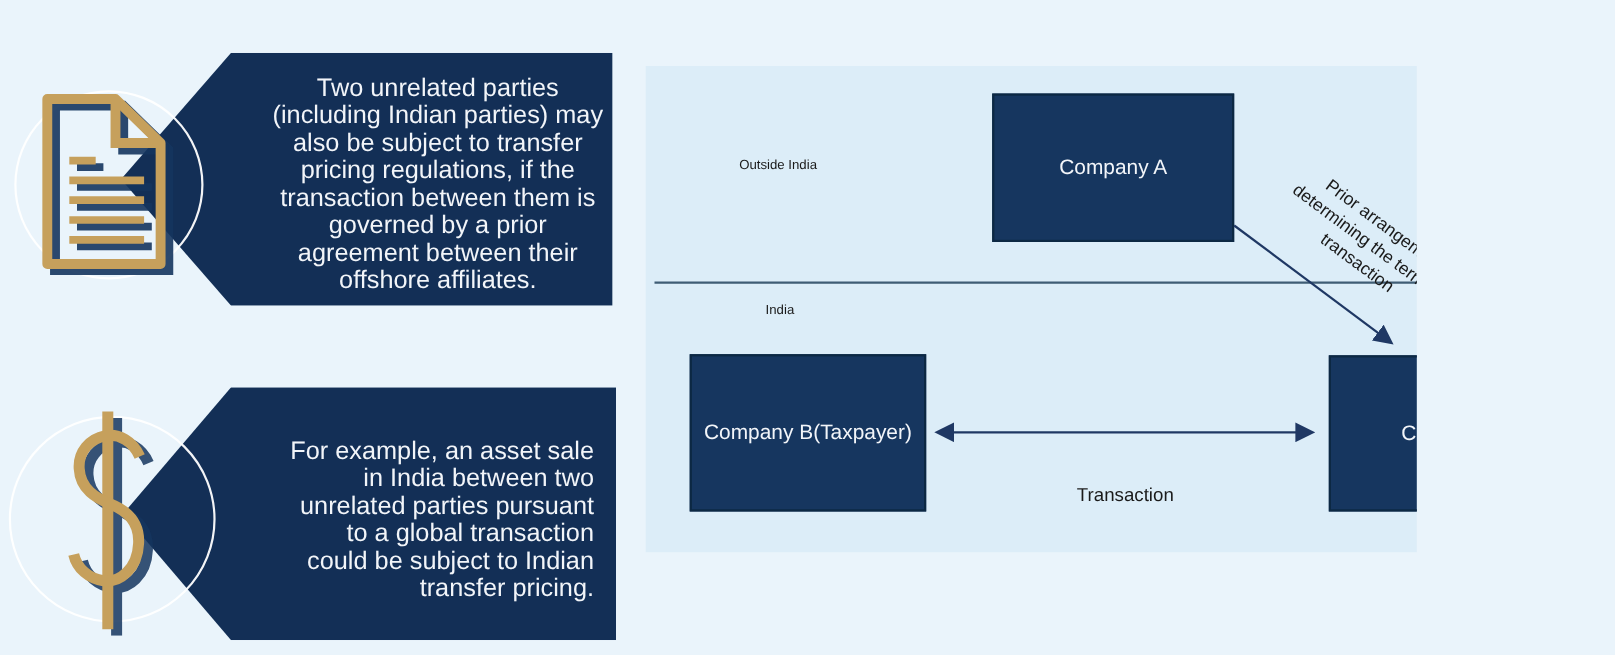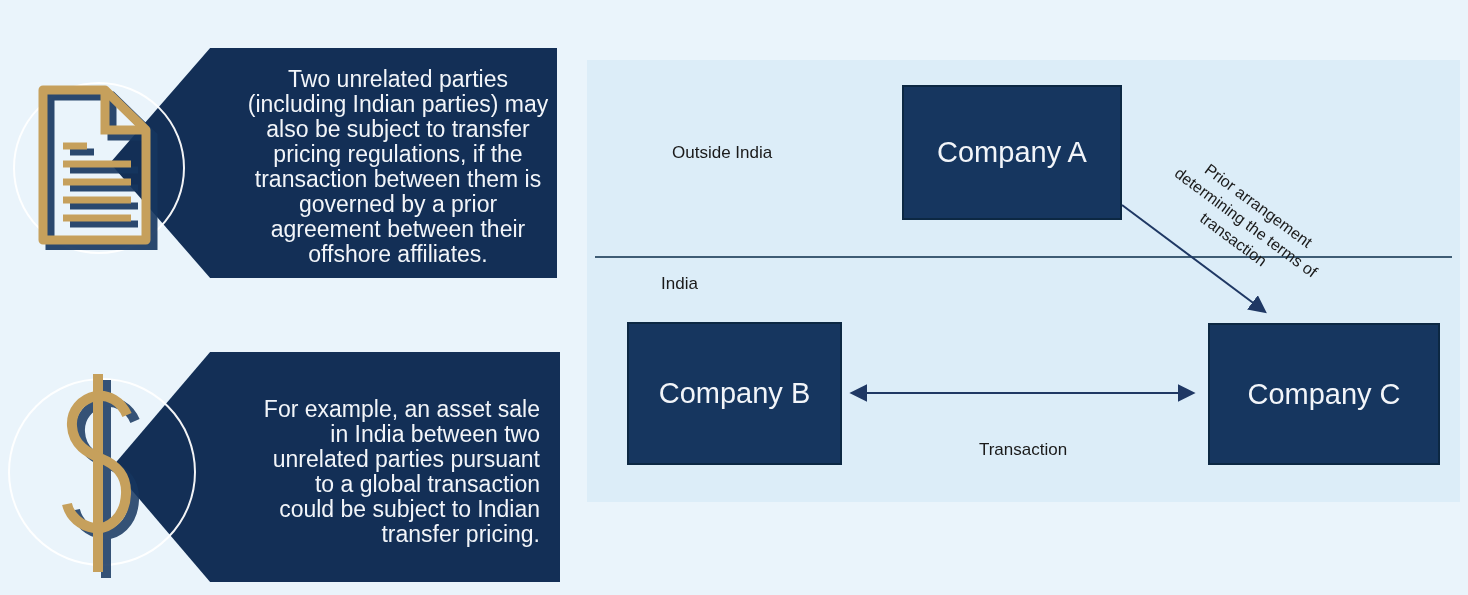--- a/index.html
+++ b/index.html
@@ -2,21 +2,21 @@
 <html style="--page-bg: #eaf4fb; --panel-bg: #dcedf8; --callout-navy: #132f56; --box-navy: #16365f; --box-border: #0c2843; --gold: #c6a05c; --divider: #3f5d75; --arrow: #1f3864; --text-light: #f2f5f9; --text-dark: #1a1a1a;"><head>
 <meta charset="utf-8">
 <style>
   :root{
     --page-bg:#eaf4fb; --panel-bg:#dcedf8; --callout-navy:#132f56;
     --box-navy:#16365f; --box-border:#0c2843; --gold:#c6a05c;
     --divider:#3f5d75; --arrow:#1f3864; --text-light:#f2f5f9; --text-dark:#1a1a1a;
   }
   html,body{margin:0;padding:0;}
   body{font-family:"Liberation Sans",sans-serif;background:var(--page-bg);}
-  #canvas{position:relative;width:1460px;height:595px;background:var(--page-bg);overflow:hidden;}
+  #canvas{position:relative;width:1288px;height:595px;background:var(--page-bg);overflow:hidden;}
 
   
   .panel{position:absolute;left:587px;top:60px;width:873px;height:442px;background:var(--panel-bg);}
 
   
   .callout{position:absolute;background:var(--callout-navy);display:flex;flex-direction:column;justify-content:center;
            color:var(--text-light);font-size:23px;line-height:25px;text-align:center;}
   .callout-1{left:110px;top:48px;width:447px;height:230px;
              clip-path:polygon(0 50%,22.4% 0,100% 0,100% 100%,22.4% 100%);
              padding:8px 4px 0 133px;box-sizing:border-box;}
@@ -27,28 +27,28 @@
   
   .circle{position:absolute;border:2px solid rgba(255,255,255,.95);border-radius:50%;}
   .circle-1{left:13px;top:82px;width:168px;height:168px;}
   .circle-2{left:8px;top:378px;width:184px;height:184px;}
 
   .icon-svg{position:absolute;}
 
   
   .cbox{position:absolute;background:var(--box-navy);border:2px solid var(--box-border);box-sizing:border-box;
         display:flex;flex-direction:row;justify-content:center;align-items:center;
-        color:var(--text-light);font-size:29px;line-height:31px;text-align:center;}
+        color:var(--text-light);font-size:19px;line-height:31px;text-align:center;}
   .box-a{left:902px;top:85px;width:220px;height:135px;}
   .box-b{left:627px;top:322px;width:215px;height:143px;text-align:right;}
   .box-c{left:1208px;top:323px;width:232px;height:142px;}
 
-  .region-label{position:absolute;color:var(--text-dark);font-size:17px;}
+  .region-label{position:absolute;color:var(--text-dark);font-size:12px;}
   .label-outside{left:672px;top:143px;}
-  .label-india{left:661px;top:274px;}
+  .label-india{left:696px;top:274px;}
   .label-transaction{position:absolute;left:923px;top:440px;width:200px;text-align:center;
                      color:var(--text-dark);font-size:17px;}
   .label-prior{position:absolute;left:1136px;top:191px;width:220px;color:var(--text-dark);
                font-size:16px;line-height:21px;text-align:center;transform:rotate(36.5deg);}
 
   .overlay{position:absolute;left:0;top:0;pointer-events:none;}
 </style>
 </head>
 <body>
 
@@ -91,20 +91,21 @@
   </svg>
 
   <div class="region-label label-outside">Outside India</div>
   <div class="region-label label-india">India</div>
 
   <div class="cbox box-a">
     <div>Company A</div>
   </div>
   <div class="cbox box-b">
     <div>Company B</div>
+    <div>(Taxpayer)</div>
   </div>
   <div class="cbox box-c">
     <div>Company C</div>
   </div>
 
   <svg class="overlay" width="1468" height="595" viewBox="0 0 1468 595">
     <defs>
       <marker id="ah" viewBox="0 0 10 10" refX="8" refY="5" markerWidth="9" markerHeight="9" orient="auto-start-reverse">
         <path d="M0,0 L10,5 L0,10 z" fill="#1f3864"></path>
       </marker>

